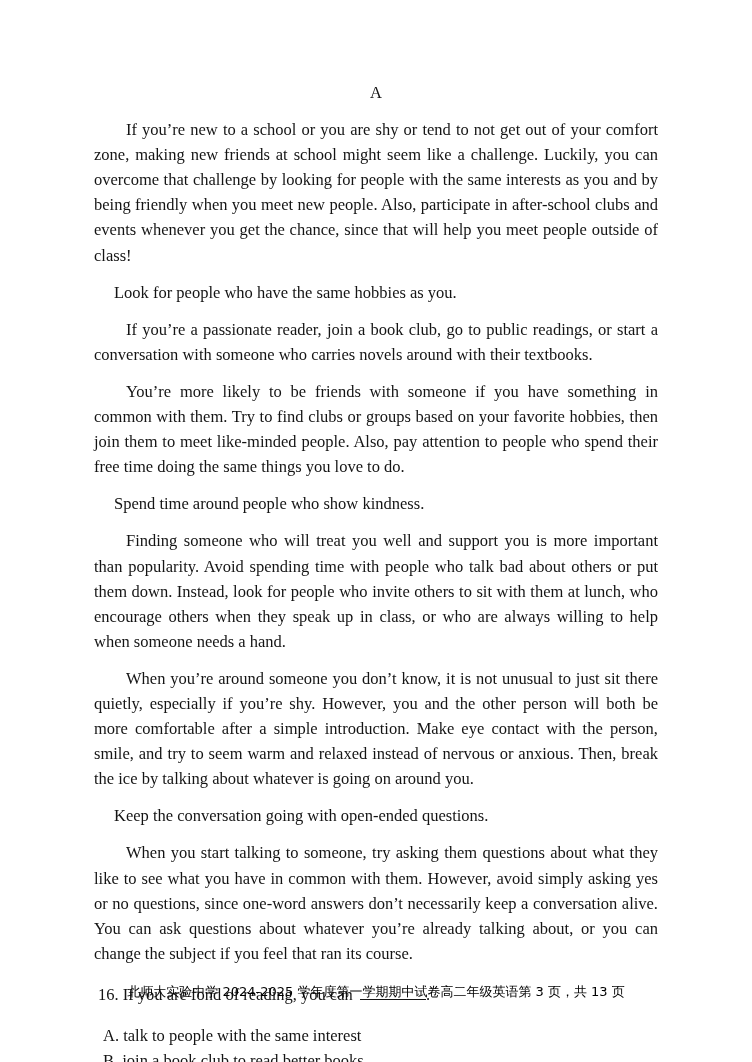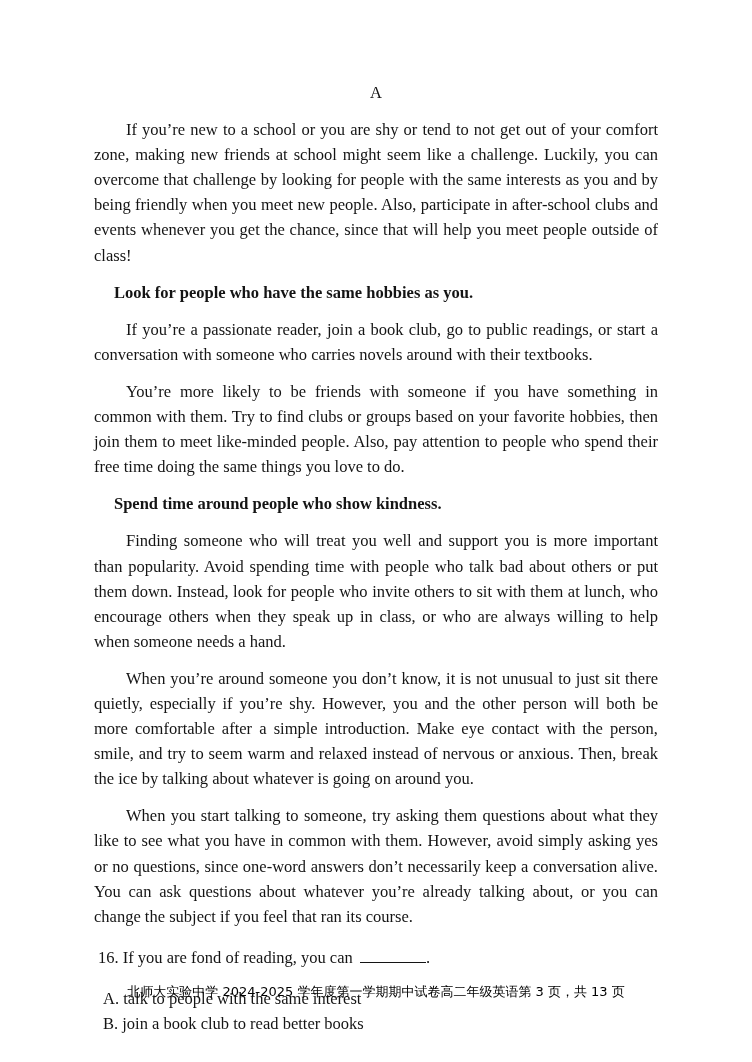--- a/index.html
+++ b/index.html
@@ -10,21 +10,21 @@
   }
   .page { position: absolute; left: 82px; top: 80px; width: 588px; }
   .section-letter {
     text-align: center; font-size: 16.5px; line-height: 25.1px; height: 25.1px;
   }
   .para {
     font-size: 16.5px; line-height: 25.1px; text-align: justify; text-indent: 32px;
     margin: 12px;
   }
   .heading {
-    font-size: 16.5px; line-height: 25.1px; font-weight: bold; margin: 0; padding-left: 32px;
+    font-size: 16.5px; line-height: 25.1px; font-weight: normal; margin: 0; padding-left: 32px;
   }
   .question {
     font-size: 16.5px; line-height: 25.1px; margin: 16px;
   }
   .blank {
     display: inline-block; width: 66px; border-bottom: 1px solid #141414; height: 14px; vertical-align: baseline;
     margin-left: 3px;
   }
   .option {
     font-size: 16.5px; line-height: 25.1px; margin: 0; padding-left: 21px;
@@ -45,20 +45,21 @@
 
   <p class="heading">Look for people who have the same hobbies as you.</p>
   <p class="para">If you’re a passionate reader, join a book club, go to public readings, or start a conversation with someone who carries novels around with their textbooks.</p>
   <p class="para">You’re more likely to be friends with someone if you have something in common with them. Try to find clubs or groups based on your favorite hobbies, then join them to meet like-minded people. Also, pay attention to people who spend their free time doing the same things you love to do.</p>
 
   <p class="heading">Spend time around people who show kindness.</p>
   <p class="para">Finding someone who will treat you well and support you is more important than popularity. Avoid spending time with people who talk bad about others or put them down. Instead, look for people who invite others to sit with them at lunch, who encourage others when they speak up in class, or who are always willing to help when someone needs a hand.</p>
 
   <p class="para">When you’re around someone you don’t know, it is not unusual to just sit there quietly, especially if you’re shy. However, you and the other person will both be more comfortable after a simple introduction. Make eye contact with the person, smile, and try to seem warm and relaxed instead of nervous or anxious. Then, break the ice by talking about whatever is going on around you.</p>
 
+  <p class="heading">Keep the conversation going with open-ended questions.</p>
   <p class="para">When you start talking to someone, try asking them questions about what they like to see what you have in common with them. However, avoid simply asking yes or no questions, since one-word answers don’t necessarily keep a conversation alive. You can ask questions about whatever you’re already talking about, or you can change the subject if you feel that ran its course.</p>
 
   <p class="question">
     <span>16.</span>
     <span>If you are fond of reading, you can</span>
     <span class="blank"></span><span>.</span>
   </p>
   <p class="option">
     <span>A.</span>
     <span>talk to people with the same interest</span>

